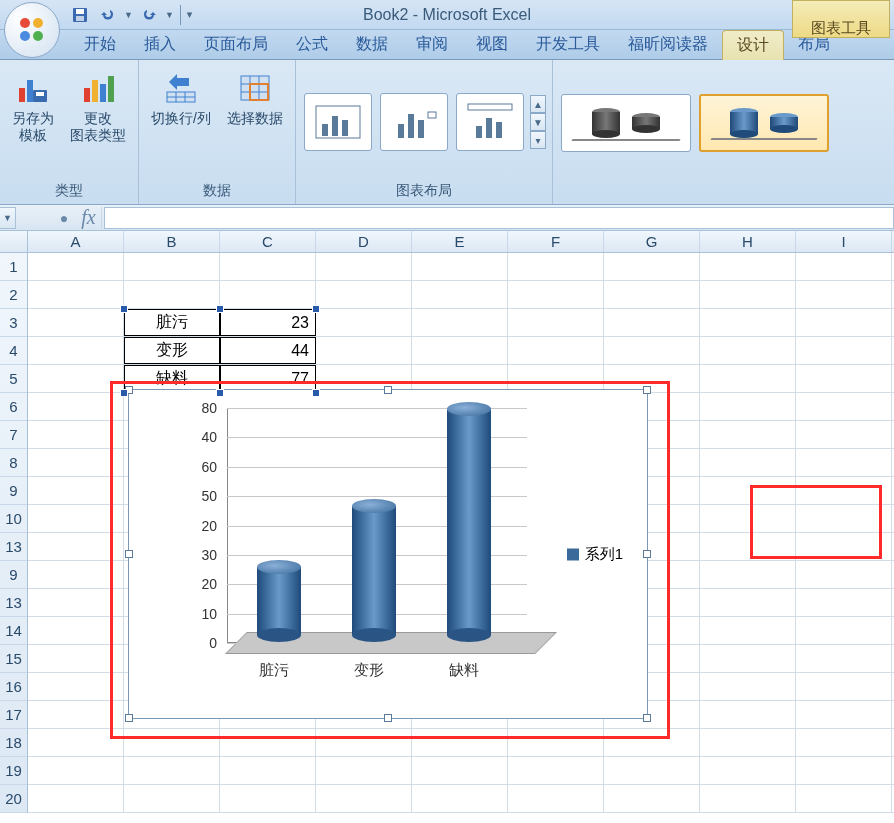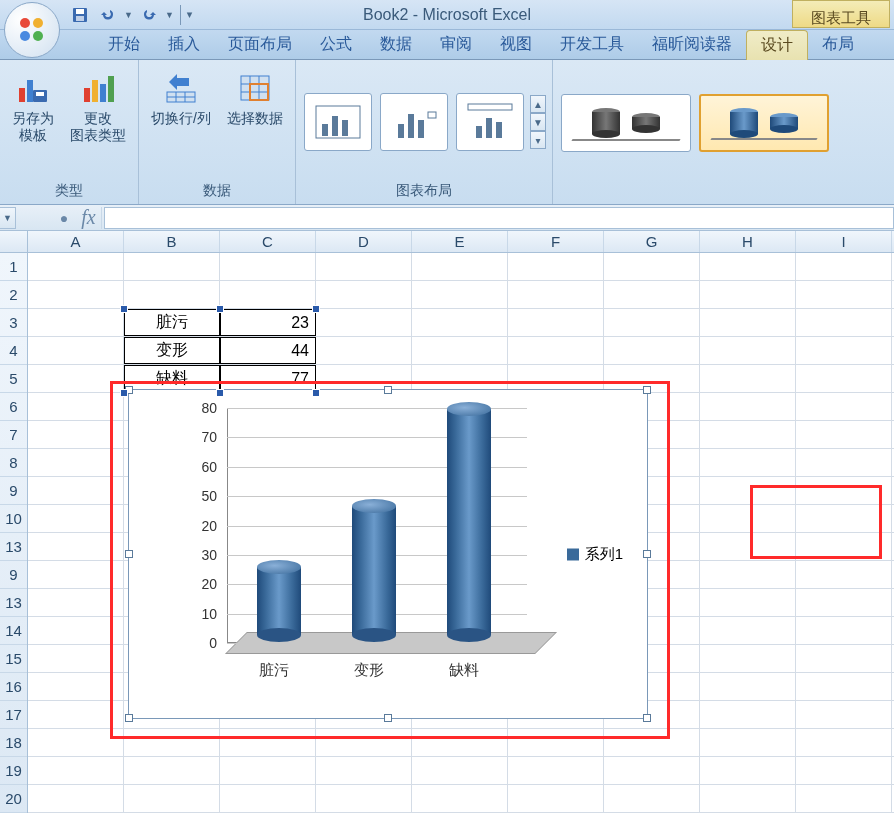--- a/index.html
+++ b/index.html
@@ -6,24 +6,24 @@
 body { background: #fff; width: 894px; height: 823px; overflow: hidden; font-size: 14px; }
 
 
 .title-bar { height: 30px; background: linear-gradient(#d6e5f5, #c2d9f0); border-bottom: 1px solid #9ab8d8; display: flex; align-items: center; }
 .office-btn { width: 56px; height: 56px; position: absolute; top: 2px; left: 4px; border-radius: 50%; background: radial-gradient(circle at 30% 30%, #fff, #d0e0f0); border: 1px solid #8aa8c8; z-index: 10; display: flex; align-items: center; justify-content: center; }
 .office-btn svg { width: 32px; height: 32px; }
 .qat { margin-left: 68px; display: flex; align-items: center; gap: 4px; height: 100%; }
 .qat-btn { width: 24px; height: 24px; display: flex; align-items: center; justify-content: center; border-radius: 3px; }
 .qat-sep { width: 1px; height: 20px; background: #7a98b8; margin: 0 2px; }
 .title-text { position: absolute; left: 50%; transform: translateX(-50%); color: #3a5a7a; font-size: 16px; }
-.tool-context { position: absolute; right: 4px; top: 0; height: 28px; padding: 8px 18px; background: linear-gradient(#f4ecb8, #eeda86); border: 1px solid #c0b060; color: #5a4a20; font-size: 15px; }
-
-
-.tab-row { height: 30px; background: linear-gradient(#c2d9f0, #aecce8); display: flex; align-items: flex-start; padding-left: 94px; border-bottom: 1px solid #7a98b8; }
+.tool-context { position: absolute; right: 4px; top: 0; height: 28px; padding: 18px 18px; background: linear-gradient(#f4ecb8, #eeda86); border: 1px solid #c0b060; color: #5a4a20; font-size: 15px; }
+
+
+.tab-row { height: 30px; background: linear-gradient(#c2d9f0, #aecce8); display: flex; align-items: flex-start; padding-left: 70px; border-bottom: 1px solid #7a98b8; }
 .tab { padding: 4px 14px; color: #2a5a9a; font-size: 16px; cursor: pointer; border-top-left-radius: 4px; border-top-right-radius: 4px; }
 .tab.active { background: linear-gradient(#f0ecc8, #e8e2b0); border: 1px solid #c0b060; border-bottom: none; color: #5a4a20; }
 
 
 .ribbon { height: 145px; background: linear-gradient(#dae8f5, #c8ddf0); border-bottom: 1px solid #8aa8c8; display: flex; }
 .group { border-right: 1px solid #a8c0d8; display: flex; flex-direction: column; padding: 4px 6px 0; }
 .group-body { flex: 1; display: flex; align-items: flex-start; gap: 4px; }
 .group-label { text-align: center; color: #3a5a7a; font-size: 14px; padding: 2px 0 4px; }
 .big-btn { display: flex; flex-direction: column; align-items: center; padding: 4px 6px; border-radius: 4px; cursor: pointer; text-align: center; }
 .big-btn .icon-box { width: 40px; height: 40px; display: flex; align-items: center; justify-content: center; }
@@ -348,21 +348,21 @@
                 <div class="axis-label" style="left: 14px; top: 168.25px;">20</div>
                 <div class="gridline" style="top: 176.25px;"></div>
                 <div class="axis-label" style="left: 14px; top: 138.875px;">30</div>
                 <div class="gridline" style="top: 146.875px;"></div>
                 <div class="axis-label" style="left: 14px; top: 109.5px;">20</div>
                 <div class="gridline" style="top: 117.5px;"></div>
                 <div class="axis-label" style="left: 14px; top: 80.125px;">50</div>
                 <div class="gridline" style="top: 88.125px;"></div>
                 <div class="axis-label" style="left: 14px; top: 50.75px;">60</div>
                 <div class="gridline" style="top: 58.75px;"></div>
-                <div class="axis-label" style="left: 14px; top: 21.375px;">70</div>
+                <div class="axis-label" style="left: 14px; top: 21.375px;">40</div>
                 <div class="gridline" style="top: 29.375px;"></div>
                 <div class="axis-label" style="left: 14px; top: -8px;">80</div>
                 <div class="gridline" style="top: 0px;"></div>
               </div>
 
             <div id="cyls">
                 <div class="cyl" style="left: 80px;">
                   <div class="cyl-top"></div>
                   <div class="cyl-body" style="height:67.5625px"></div>
                   <div class="cyl-bot"></div>

